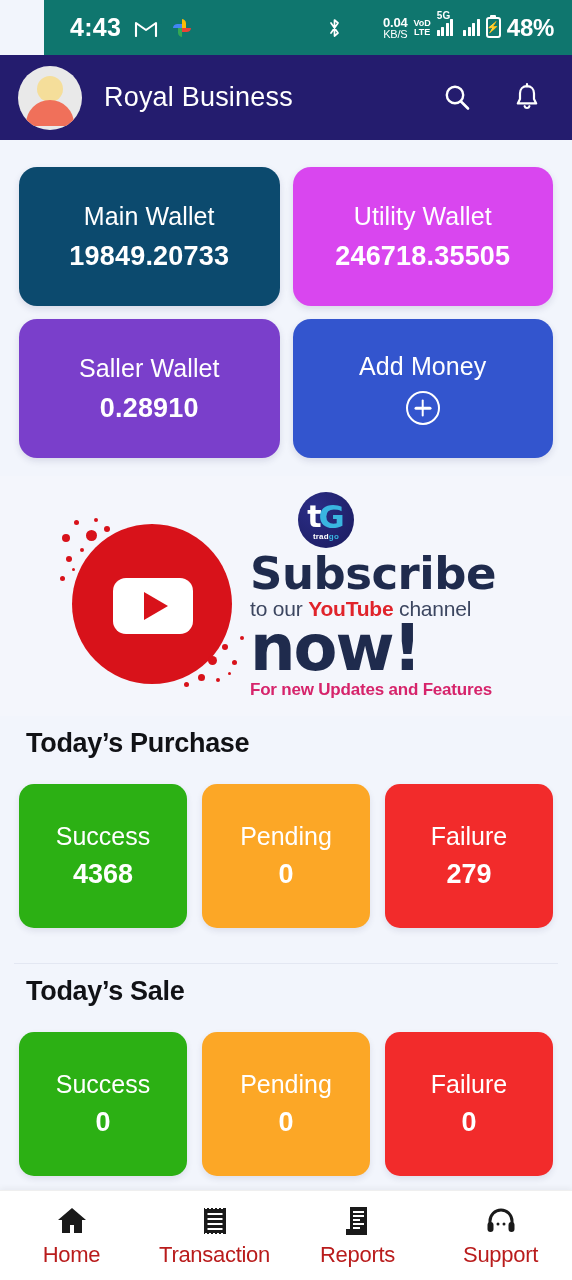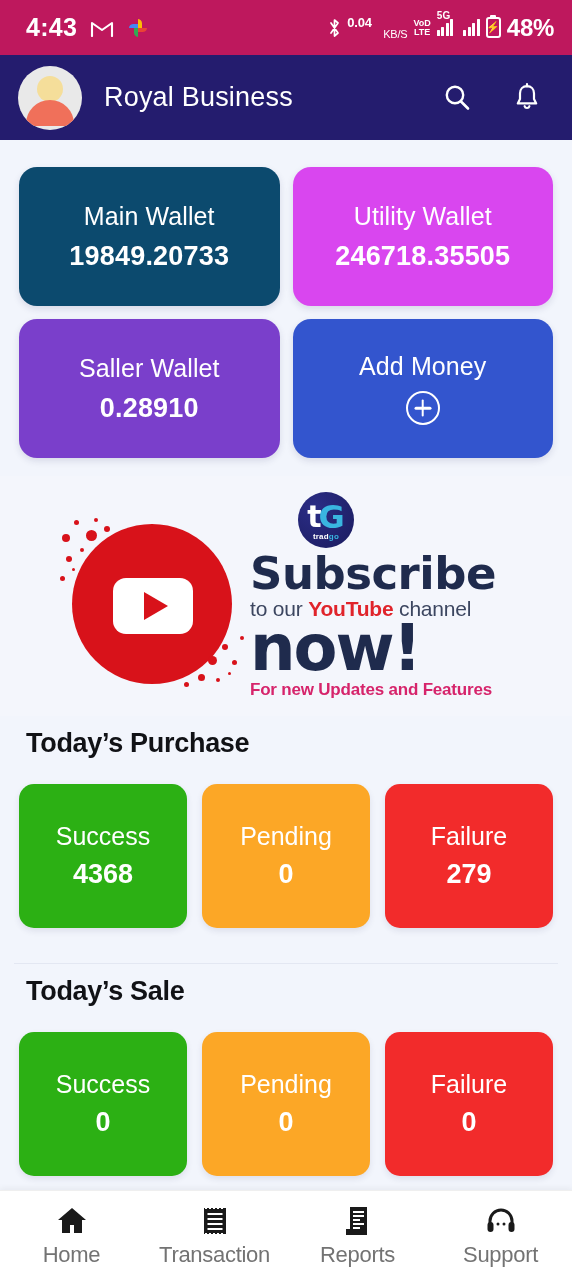--- a/index.html
+++ b/index.html
@@ -6,33 +6,34 @@
   html, body { width:572px; height:1280px; }
   body {
     font-family:"Liberation Sans", sans-serif;
     background:#F2F5FC;
     overflow:hidden;
     position:relative;
   }
 
   
   .statusbar{
-    height:55px; background:#be185d; color:#fff;
+    height:55px; background:#0f766e; color:#fff;
     display:flex; align-items:center; justify-content:space-between;
     padding:0 18px 0 26px;
+    margin-left:44px;
   }
   .sb-left{ display:flex; align-items:center; gap:13px; }
   .sb-clock{ font-size:25px; font-weight:600; letter-spacing:.3px; }
   .gmail-icon{ width:24px; height:18px; position:relative; }
   .gmail-icon svg{ display:block; }
   .photos-icon{ width:22px; height:22px; position:relative; border-radius:50%; overflow:hidden; }
 
   .sb-right{ display:flex; align-items:center; gap:6px; }
   .bt-icon{ width:13px; height:20px; }
-  .net-speed{ display:flex; flex-direction:column; align-items:flex-start; line-height:1; }
+  .net-speed{ display:flex; flex-direction:column; align-items:flex-end; line-height:1; }
   .net-speed .nv{ font-size:13px; font-weight:700; letter-spacing:-.2px;}
   .net-speed .nu{ font-size:11px; font-weight:400; letter-spacing:-.2px;padding-left:36px;}
   .volte{ display:flex; flex-direction:column; align-items:center; line-height:1; }
   .volte .v1{ font-size:9px; font-weight:700; }
   .volte .v2{ font-size:9px; font-weight:700; }
   .sig-group{ display:flex; align-items:flex-end; gap:1px; position:relative; }
   .five-g{ font-size:10px; font-weight:700; position:absolute; top:-9px; left:0; }
   .bars{ display:flex; align-items:flex-end; gap:1.5px; height:17px; }
   .bars i{ display:block; width:3px; background:#fff; border-radius:.5px; }
   .bars i:nth-child(1){ height:6px; }
@@ -134,21 +135,21 @@
   .divider{ height:1px; background:#E3E7F2; margin:35px 14px 0 14px; }
 
   
   .bottomnav{
     position:absolute; left:0; right:0; bottom:0; height:90px; background:#fff;
     display:flex; align-items:center; justify-content:space-around;
     border-top:1px solid #EFEFEF; box-shadow:0 -2px 6px rgba(0,0,0,.05);
   }
   .nav-item{ display:flex; flex-direction:column; align-items:center; gap:4px; cursor:pointer;
     flex:1; }
-  .nav-item .nlabel{ font-size:22px; color:#737373; letter-spacing:-.3px; }
+  .nav-item .nlabel{ font-size:22px; color:#b91c1c; letter-spacing:-.3px; }
   .nav-ic{ width:34px; height:34px; display:flex; align-items:center; justify-content:center; }
 </style>
 </head>
 <body>
 
 <div class="statusbar">
   <div class="sb-left">
     <span class="sb-clock">4:43</span>
     <span class="gmail-icon">
       <svg width="24" height="18" viewBox="0 0 24 18">

